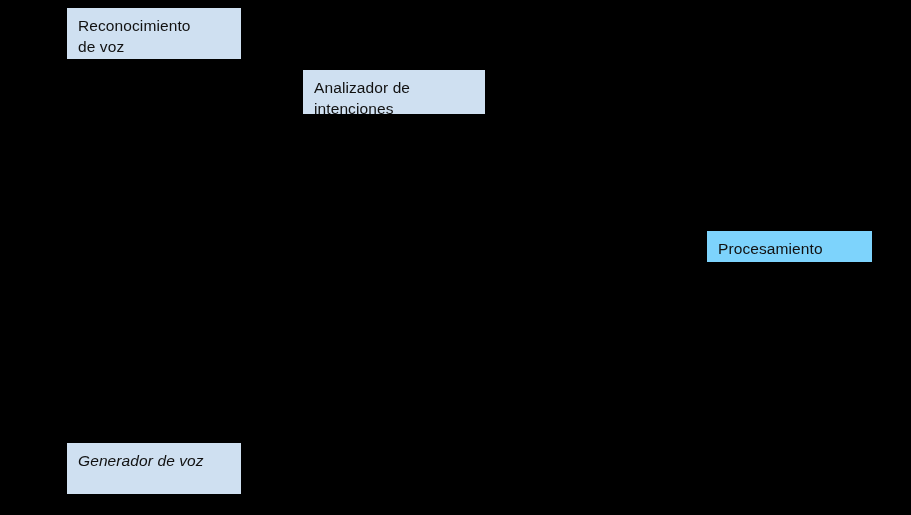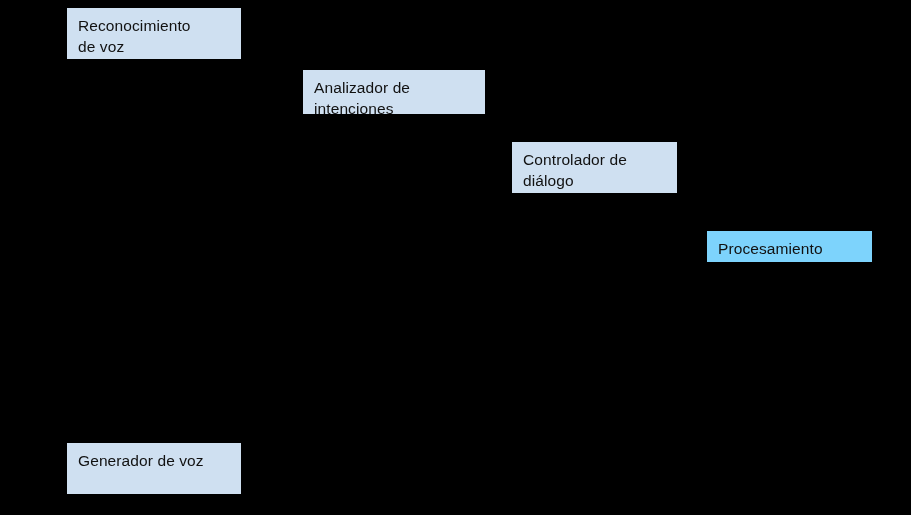--- a/index.html
+++ b/index.html
@@ -33,22 +33,20 @@
 <body>
 
 <div id="canvas" style="width: 911px; height: 515px; background: rgb(0, 0, 0);">
 
   <div class="node" style="left: 67px; top: 8px; width: 174px; height: 51px; background: rgb(207, 224, 241); color: rgb(17, 17, 17);">Reconocimiento
 de voz</div>
 
   <div class="node" style="left: 303px; top: 70px; width: 182px; height: 44px; background: rgb(207, 224, 241); color: rgb(17, 17, 17);">Analizador de
 intenciones</div>
 
-  <div class="node" style="left: 512px; top: 142px; width: 165px; height: 51px; background: rgb(207, 224, 241); color: rgb(17, 17, 17);">Controlador de
-diálogo</div>
 
   <div class="node" style="left: 707px; top: 231px; width: 165px; height: 31px; background: #7dd3fc; color: rgb(17, 17, 17);">Procesamiento
 de petición</div>
 
 
-  <div class="node" style="left: 67px; top: 443px; width: 174px; height: 51px; background: rgb(207, 224, 241); color: rgb(17, 17, 17);">Generador de voz</div>
+  <div class="node" style="left: 67px; top: 443px; width: 174px; height: 51px; background: rgb(207, 224, 241); color: rgb(17, 17, 17); font-style: italic;">Generador de voz</div>
 
 </div>
 
 </body></html>

